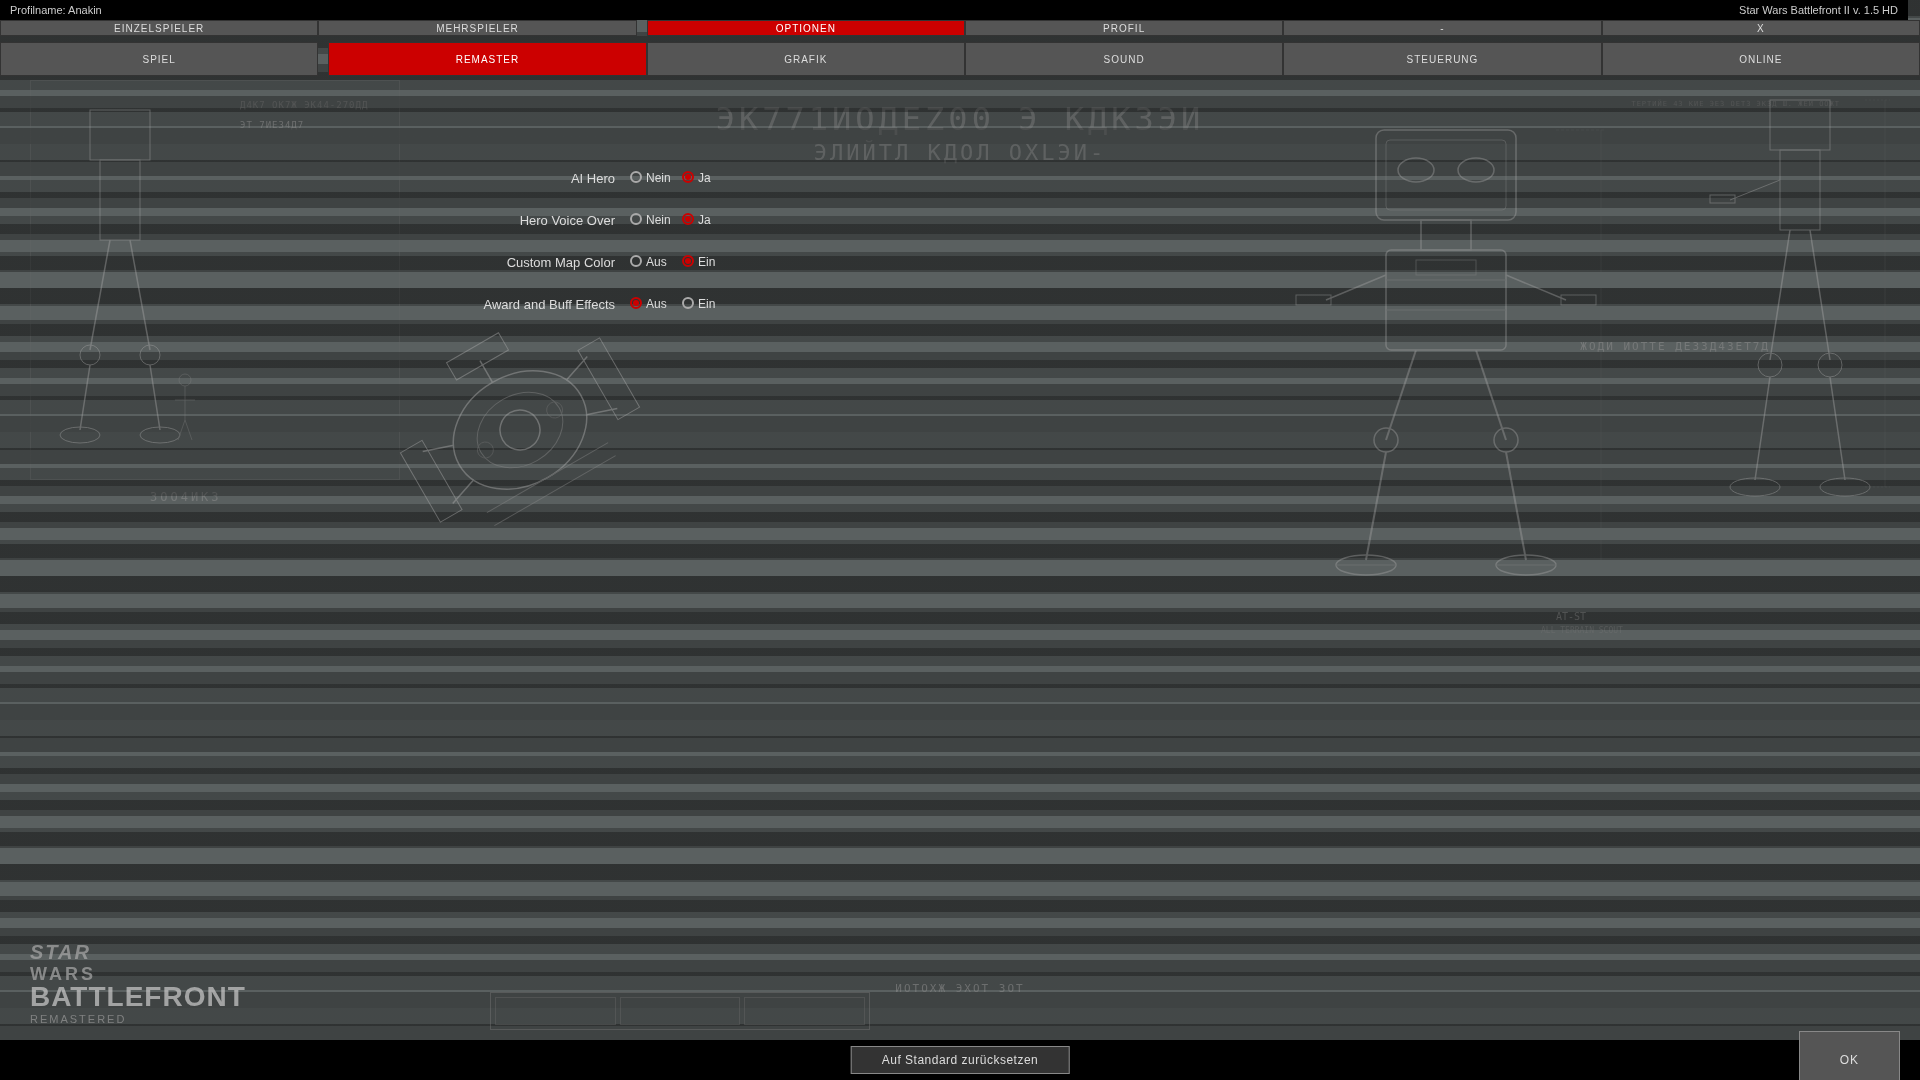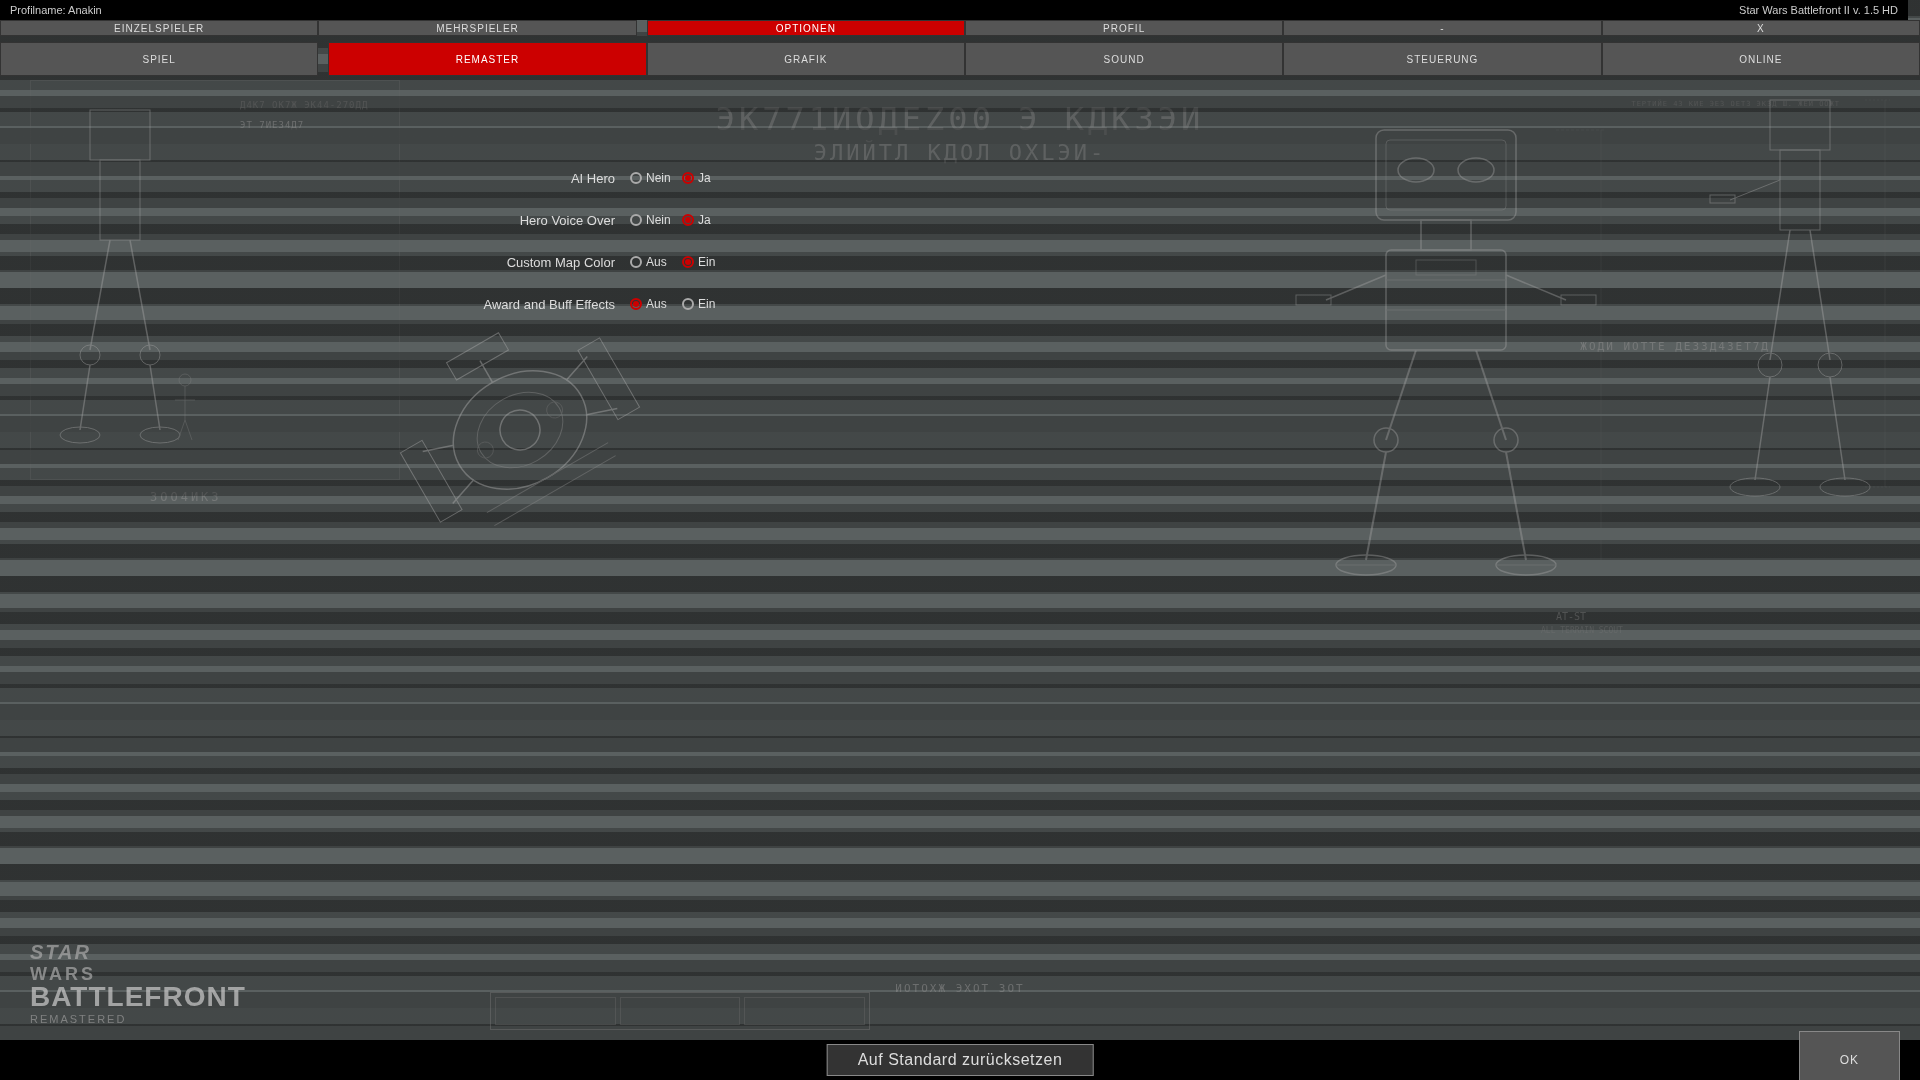--- a/index.html
+++ b/index.html
@@ -133,21 +133,21 @@
     }
 
     .radio-group {
       display: flex;
       align-items: center;
       gap: 8px;
     }
 
     .radio-option {
       display: flex;
-      align-items: center;
+      align-items: flex-start;
       gap: 4px;
       cursor: pointer;
     }
 
     .radio-circle {
       width: 12px;
       height: 12px;
       border-radius: 50%;
       border: 2px solid #aaa;
       background: transparent;
@@ -192,21 +192,21 @@
       padding: 0 20px;
     }
 
     .reset-btn {
       position: absolute;
       left: 50%;
       transform: translateX(-50%);
       background: #333;
       border: 1px solid #888;
       color: #ddd;
-      font-size: 16px;
+      font-size: 12px;
       font-family: Arial, sans-serif;
       padding: 6px 30px;
       cursor: pointer;
       letter-spacing: 0.5px;
     }
 
     .ok-btn {
       background: #555;
       border: 1px solid #888;
       color: #ddd;

